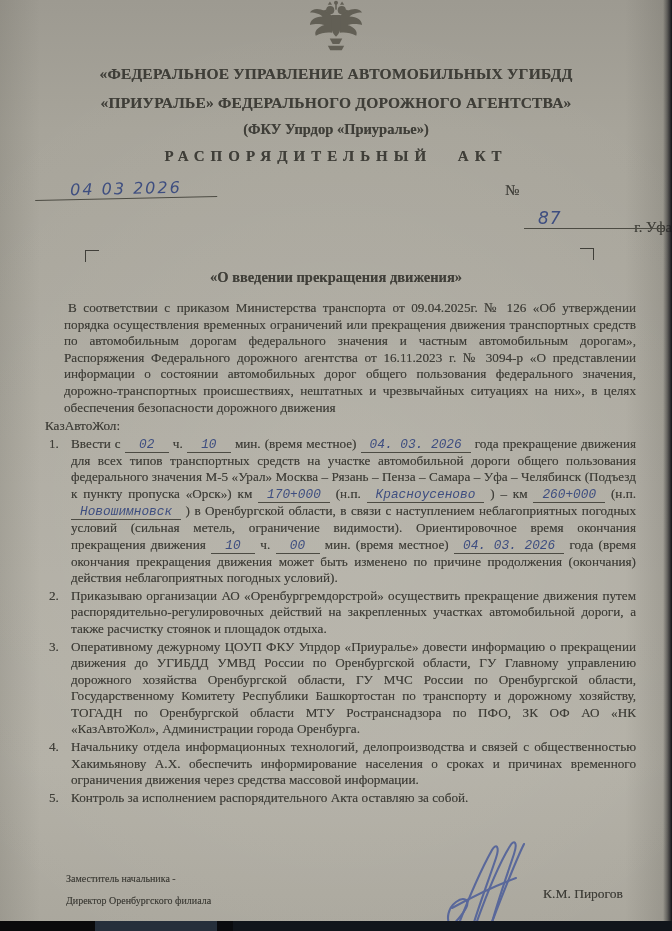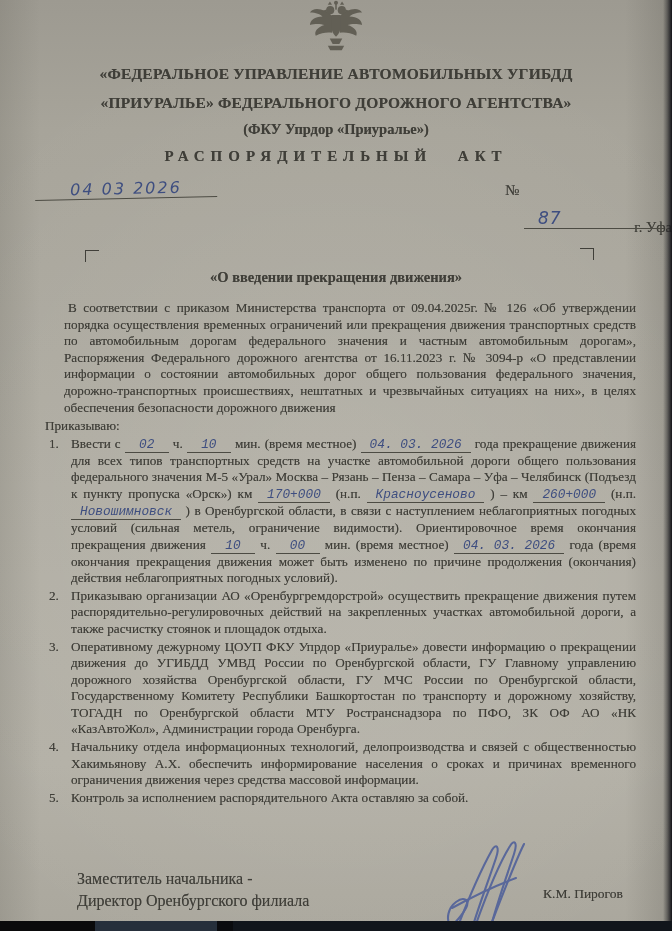--- a/index.html
+++ b/index.html
@@ -68,21 +68,21 @@
     border-bottom:1.3px solid #4c4b43;
     font-family:Liberation Mono, monospace;
     font-style:italic;
     font-size:12.8px;
     line-height:14px;
     color:#3e4e80;
     text-shadow:none;
     white-space:nowrap;
   }
 
-  .sig-left{position:absolute;left:77px;top:868px;font-size:16px;line-height:22px;}
+  .sig-left{position:absolute;left:66px;top:868px;font-size:10px;line-height:22px;}
   .sig-name{position:absolute;left:543px;top:886px;font-size:13.5px;}
   .sig-scribble{position:absolute;left:432px;top:838px;width:110px;height:93px;}
 </style>
 </head>
 <body>
 
 <div id="page">
 
   <svg class="emblem" viewBox="0 0 64 56">
     <g fill="#5a574d" style="filter:blur(0.3px)">
@@ -118,21 +118,21 @@
   <div class="city">г. Уфа</div>
 
   <div class="subject-wrap">
     <div class="crop left"></div>
     <div class="crop right"></div>
     <div class="subject">«О введении прекращения движения»</div>
   </div>
 
   <div class="body-copy">
     <div class="preamble">В соответствии с приказом Министерства транспорта от 09.04.2025г. № 126 «Об утверждении порядка осуществления временных ограничений или прекращения движения транспортных средств по автомобильным дорогам федерального значения и частным автомобильным дорогам», Распоряжения Федерального дорожного агентства от 16.11.2023 г. № 3094-р «О представлении информации о состоянии автомобильных дорог общего пользования федерального значения, дорожно-транспортных происшествиях, нештатных и чрезвычайных ситуациях на них», в целях обеспечения безопасности дорожного движения</div>
-    <div class="resolution">Приказываю:</div>
+    <div class="resolution">КазАвтоЖол:</div>
     <ol class="order">
         <li><span class="num">1.</span><span class="print">Ввести с</span> <span class="fill">02</span> <span class="print">ч.</span> <span class="fill">10</span> <span class="print">мин. (время местное)</span> <span class="fill">04. 03. 2026</span> <span class="print">года прекращение движения для всех типов транспортных средств на участке автомобильной дороги общего пользования федерального значения М-5 «Урал» Москва – Рязань – Пенза – Самара – Уфа – Челябинск (Подъезд к пункту пропуска «Орск») км</span> <span class="fill">170+000</span> <span class="print">(н.п.</span> <span class="fill">Красноусеново</span> <span class="print">) – км</span> <span class="fill">260+000</span> <span class="print">(н.п.</span> <span class="fill">Новошимновск</span> <span class="print">) в Оренбургской области, в связи с наступлением неблагоприятных погодных условий (сильная метель, ограничение видимости). Ориентировочное время окончания прекращения движения</span> <span class="fill">10</span> <span class="print">ч.</span> <span class="fill">00</span> <span class="print">мин. (время местное)</span> <span class="fill">04. 03. 2026</span> <span class="print">года (время окончания прекращения движения может быть изменено по причине продолжения (окончания) действия неблагоприятных погодных условий).</span> </li>
         <li><span class="num">2.</span><span class="print">Приказываю организации АО «Оренбургремдорстрой» осуществить прекращение движения путем распорядительно-регулировочных действий на закрепленных участках автомобильной дороги, а также расчистку стоянок и площадок отдыха.</span> </li>
         <li><span class="num">3.</span><span class="print">Оперативному дежурному ЦОУП ФКУ Упрдор «Приуралье» довести информацию о прекращении движения до УГИБДД УМВД России по Оренбургской области, ГУ Главному управлению дорожного хозяйства Оренбургской области, ГУ МЧС России по Оренбургской области, Государственному Комитету Республики Башкортостан по транспорту и дорожному хозяйству, ТОГАДН по Оренбургской области МТУ Ространснадзора по ПФО, ЗК ОФ АО «НК «КазАвтоЖол», Администрации города Оренбурга.</span> </li>
         <li><span class="num">4.</span><span class="print">Начальнику отдела информационных технологий, делопроизводства и связей с общественностью Хакимьянову А.Х. обеспечить информирование населения о сроках и причинах временного ограничения движения через средства массовой информации.</span> </li>
         <li><span class="num">5.</span><span class="print">Контроль за исполнением распорядительного Акта оставляю за собой.</span> </li>
       </ol>
   </div>
 
   <div class="sig-left">

